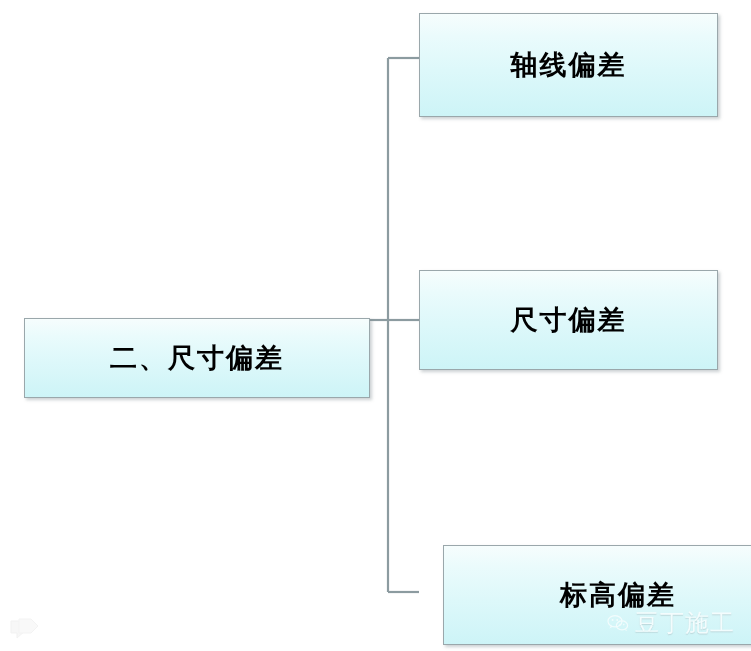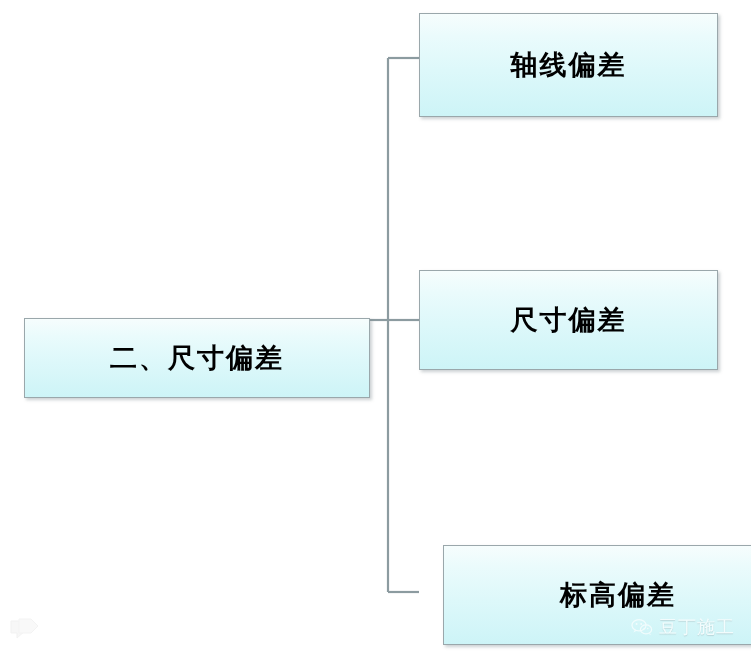--- a/index.html
+++ b/index.html
@@ -82,21 +82,21 @@
     right: 16px;
     bottom: 12px;
     display: flex;
     align-items: center;
     gap: 6px;
     opacity: 0.72;
     pointer-events: none;
   }
   #watermark .wm-text {
     color: #ffffff;
-    font-size: 18px;
+    font-size: 24px;
     font-weight: normal;
     letter-spacing: 1px;
     text-shadow: 0 1px 1px rgba(150,165,170,0.55);
     white-space: nowrap;
   }
   #watermark .wm-logo {
     display: block;
   }
 
   

